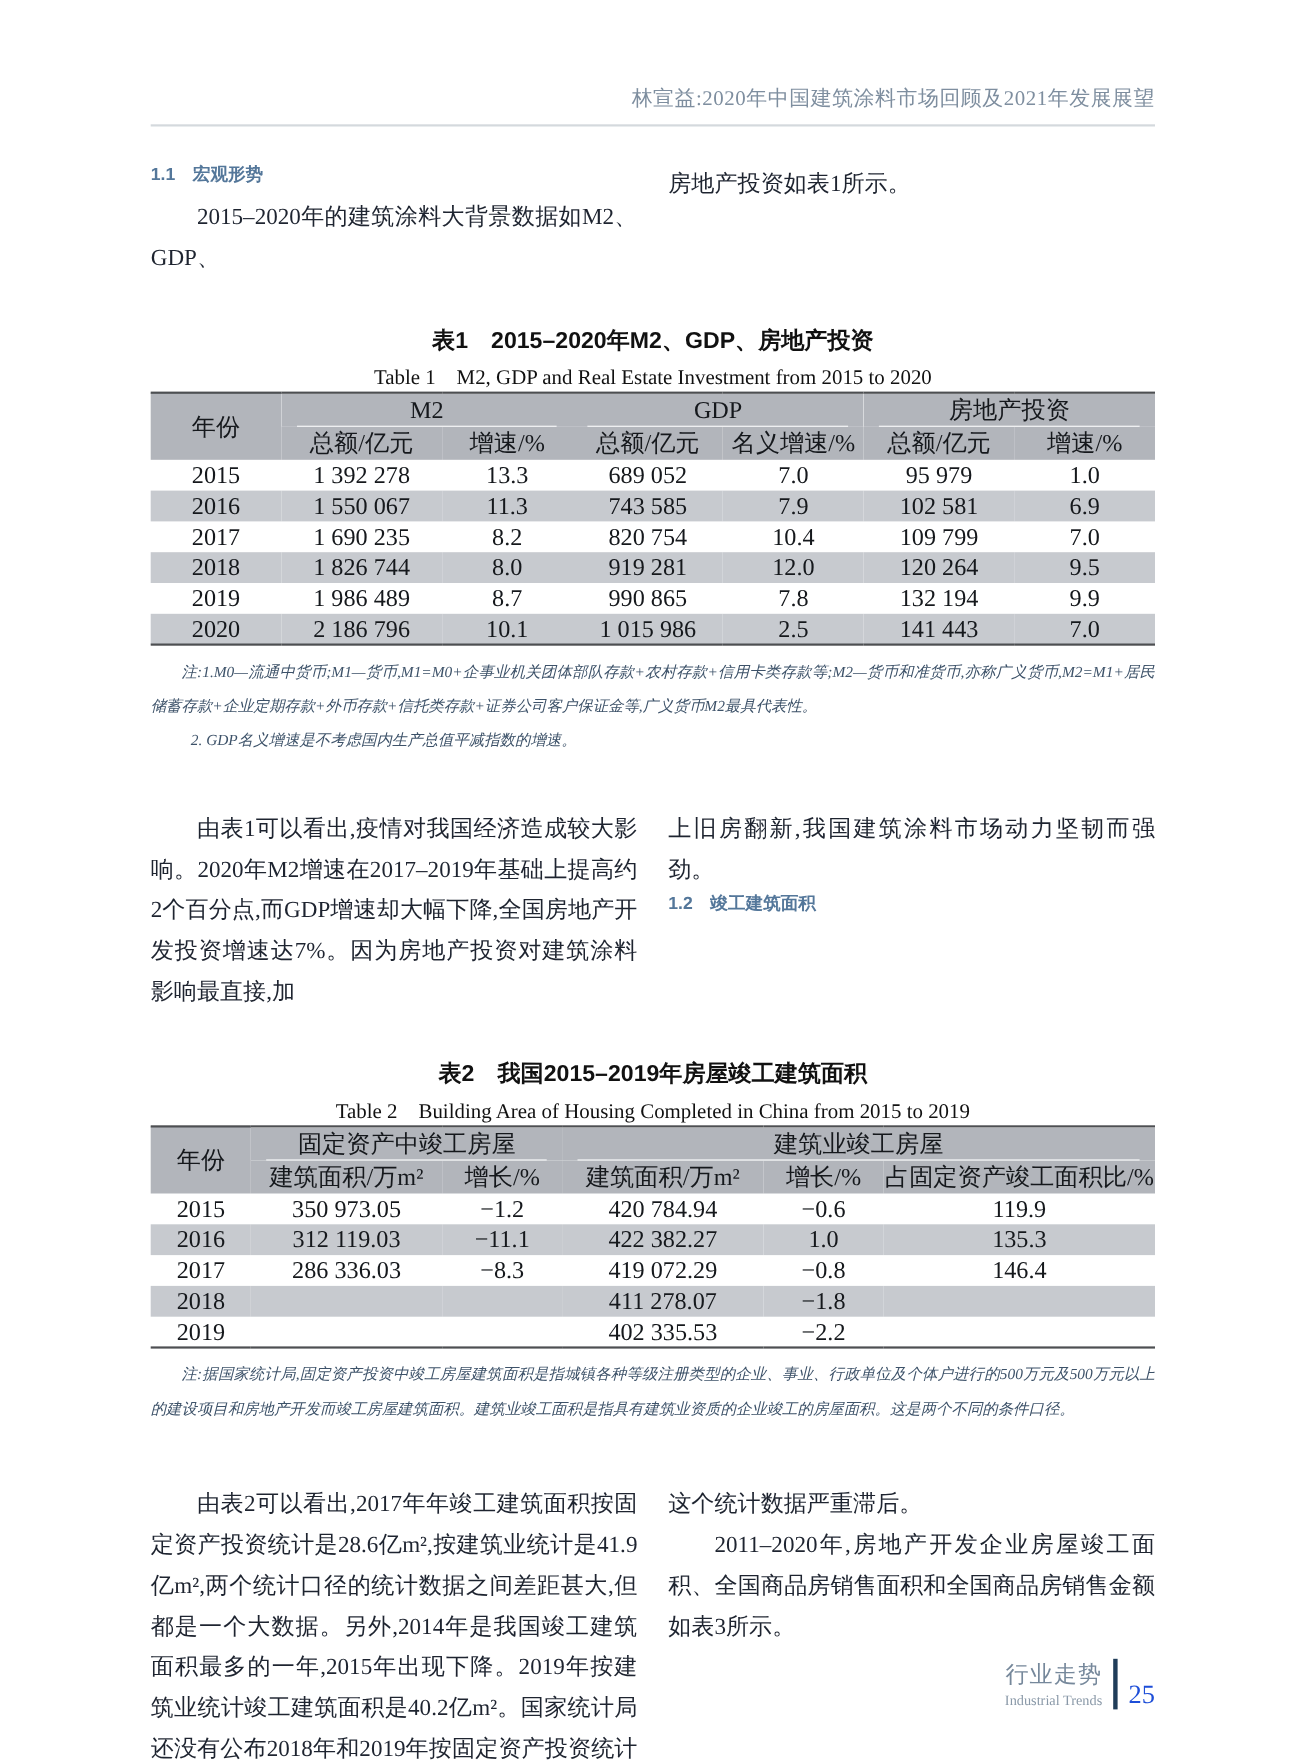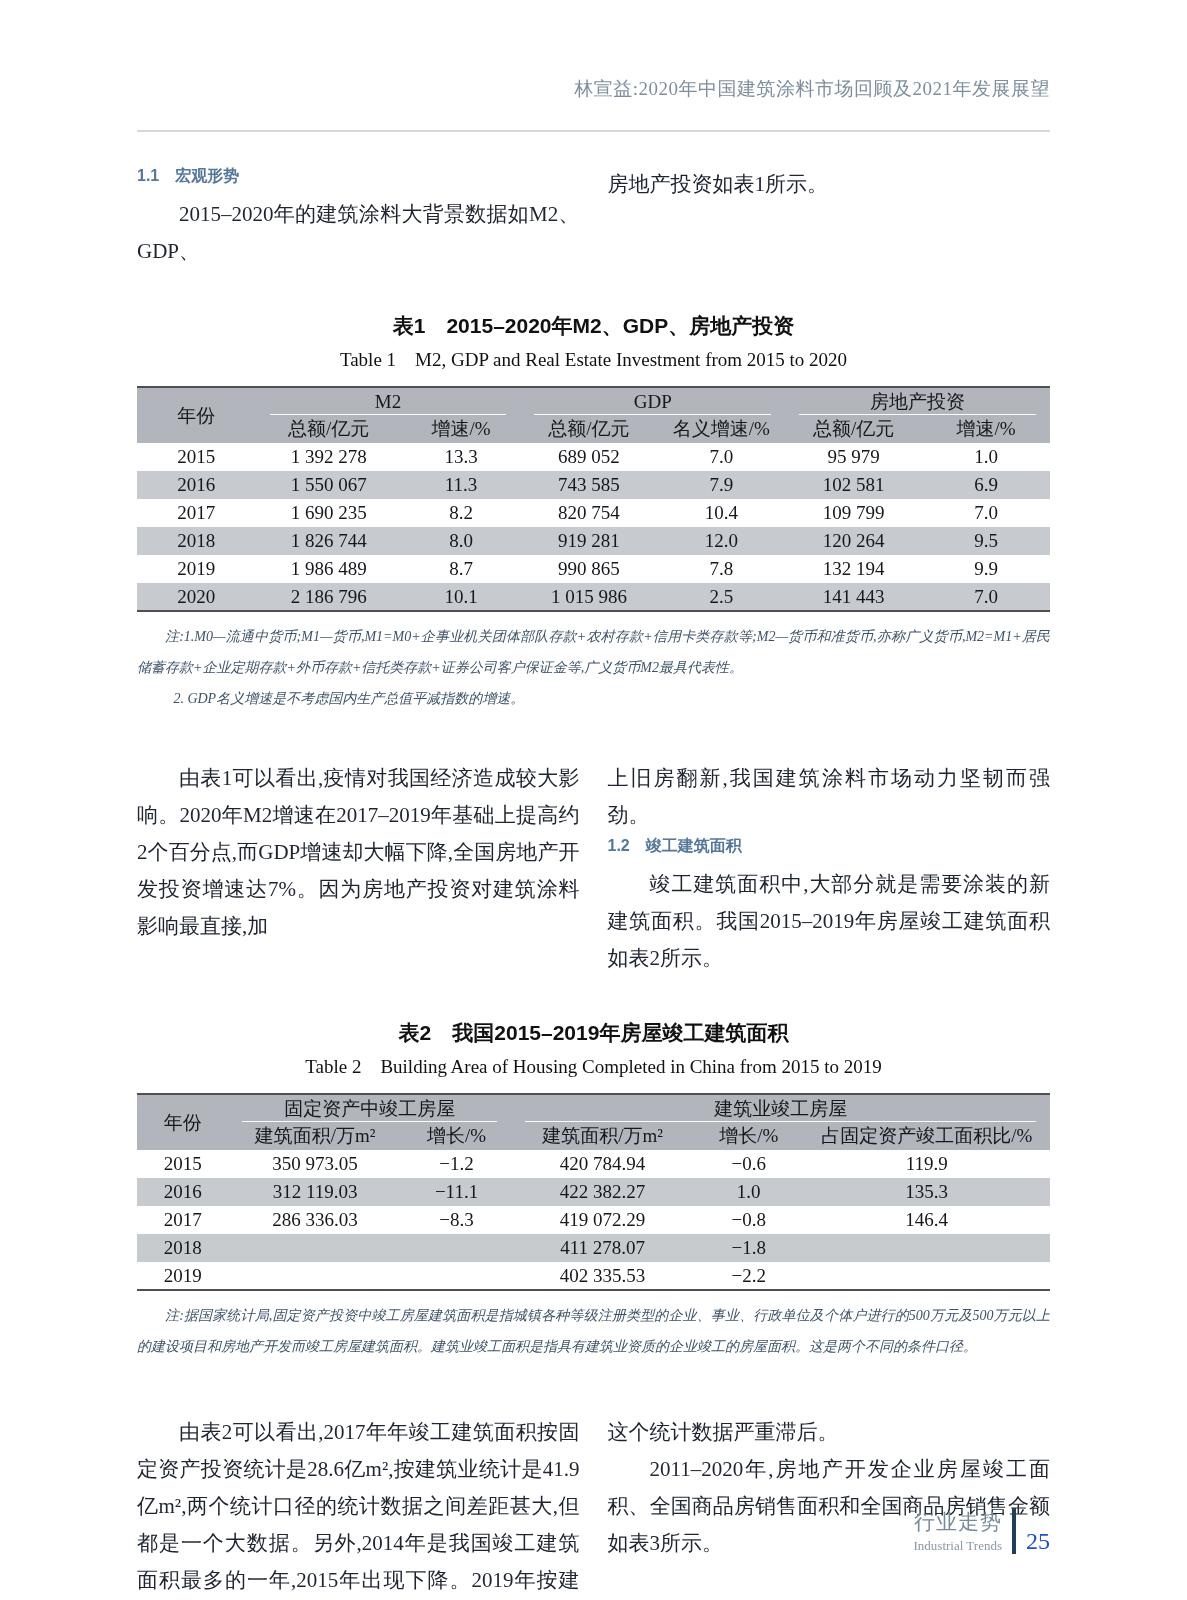--- a/index.html
+++ b/index.html
@@ -10,21 +10,21 @@
     margin:0 auto;
     background:#ffffff;
     padding:0 137px;
     overflow:hidden;
     font-family:"Liberation Serif","DejaVu Serif",serif;
     color:#212121;
   }
   
   .running-head-wrap {
     padding-top:76px;
-    padding-bottom:28px;
+    padding-bottom:11px;
     border-bottom:2px solid #d4d9dd;
   }
   .running-head {
     text-align:right;
     font-size:19px;
     color:#7e8e9f;
     letter-spacing:0.5px;
   }
   
   .cols { display:flex; gap:28px; }
@@ -58,25 +58,24 @@
   .tbl-title-en {
     margin-top:7px;
     text-align:center;
     font-weight:normal;
     font-size:19px;
     color:#111;
   }
   
   table.data {
     width:100%;
-    margin-top:13px;
     border-collapse:collapse;
     border-top:2px solid #4d4f52;
     border-bottom:2px solid #4d4f52;
-    font-size:19px;
+    font-size:22px;
   }
   table.data thead th {
     background:#b2b5bb;
     font-weight:normal;
     text-align:center;
     vertical-align:middle;
     height:28px;
     color:#15181c;
   }
   table.data thead th.group { position:relative; }
@@ -254,21 +253,20 @@
 
   <div class="cols cols-mid">
     <div class="col">
       <p class="body indent">由表1可以看出,疫情对我国经济造成较大影响。2020年M2增速在2017–2019年基础上提高约2个百分点,而GDP增速却大幅下降,全国房地产开发投资增速达7%。因为房地产投资对建筑涂料影响最直接,加</p>
     </div>
     <div class="col">
       <p class="body">上旧房翻新,我国建筑涂料市场动力坚韧而强劲。</p>
       <div class="section-heading" style="margin-top:2px;">
         <span class="num">1.2</span><span>竣工建筑面积</span>
       </div>
-      <p class="body indent">竣工建筑面积中,大部分就是需要涂装的新建筑面积。我国2015–2019年房屋竣工建筑面积如表2所示。</p>
     </div>
   </div>
 
   <div class="tbl-block">
     <div class="tbl-title-zh">表2　我国2015–2019年房屋竣工建筑面积</div>
     <div class="tbl-title-en">Table 2　Building Area of Housing Completed in China from 2015 to 2019</div>
     <table class="data">
       <colgroup>
         <col style="width:10%">
           <col style="width:19%">

